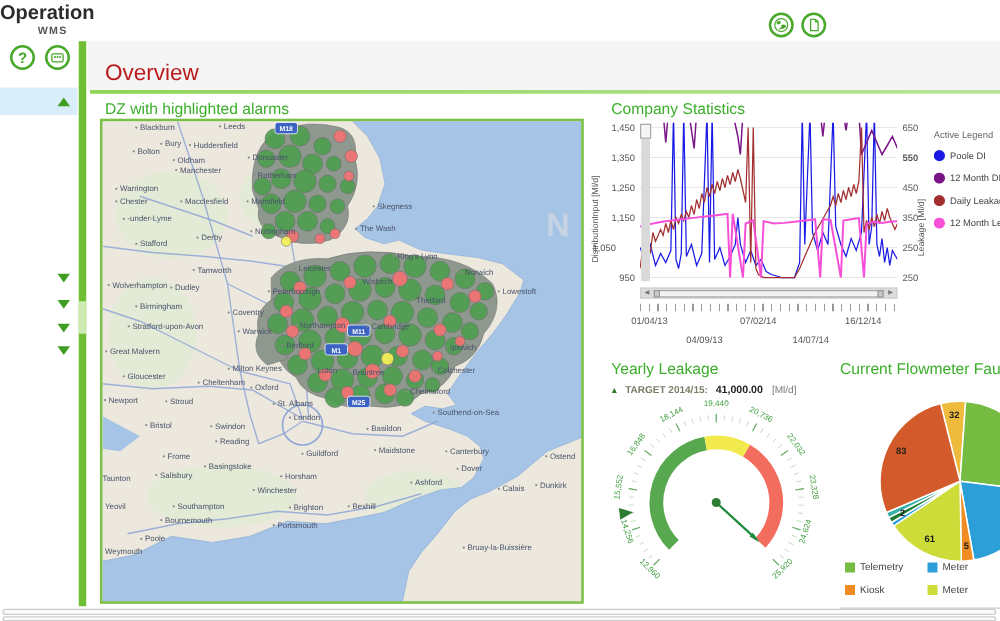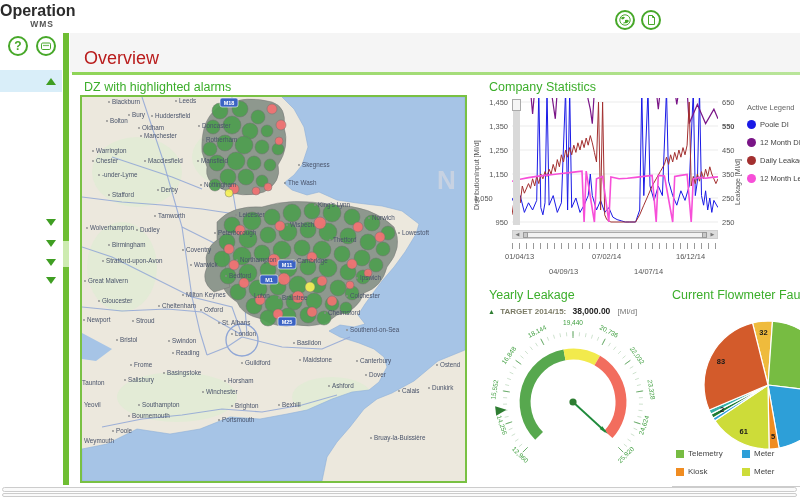--- a/index.html
+++ b/index.html
@@ -502,21 +502,21 @@
           <div class="dot" style="background: rgb(247, 79, 216);"></div>
           <div class="ll">12 Month Leakage</div>
         </div>
       </div>
   </div>
 
   <div class="section-title" style="left:489px;top:288px;">Yearly Leakage</div>
   <div class="target-row">
     <span class="tri">▲</span>
     <span class="tp">TARGET 2014/15:</span>
-    <span class="tv">38,000.00</span>
+    <span class="tv">41,000.00</span>
     <span class="tu">[Ml/d]</span>
   </div>
   <svg id="gauge-svg" width="172" height="174" viewBox="0 0 172 174" style="position:absolute;left:487px;top:316px;">
       <line x1="39.330952441687856" y1="132.66904755831212" x2="36.502525316941664" y2="135.49747468305833" stroke="#9CC49C" stroke-width="0.5"></line>
       <line x1="35.14612597679791" y1="128.0699833234135" x2="32.06407300569475" y2="130.61967928240827" stroke="#9CC49C" stroke-width="0.5"></line>
       <line x1="31.412682097878907" y1="123.0975029382406" x2="28.104359800780657" y2="125.34583644964911" stroke="#9CC49C" stroke-width="0.5"></line>
       <line x1="28.16375911710501" y1="117.79574249071322" x2="24.65853239692956" y2="119.72275718712007" stroke="#9CC49C" stroke-width="0.5"></line>
       <line x1="25.428194704857255" y1="112.21176078189553" x2="21.75717620212133" y2="113.80035234443466" stroke="#9CC49C" stroke-width="0.5"></line>
       <line x1="23.230269924519867" y1="106.39512162874655" x2="19.42604385933926" y2="107.63118960624634" stroke="#9CC49C" stroke-width="0.5"></line>
       <line x1="21.589493712042668" y1="100.39745393217177" x2="17.685826664287674" y2="101.27002689775794" stroke="#9CC49C" stroke-width="0.5"></line>

